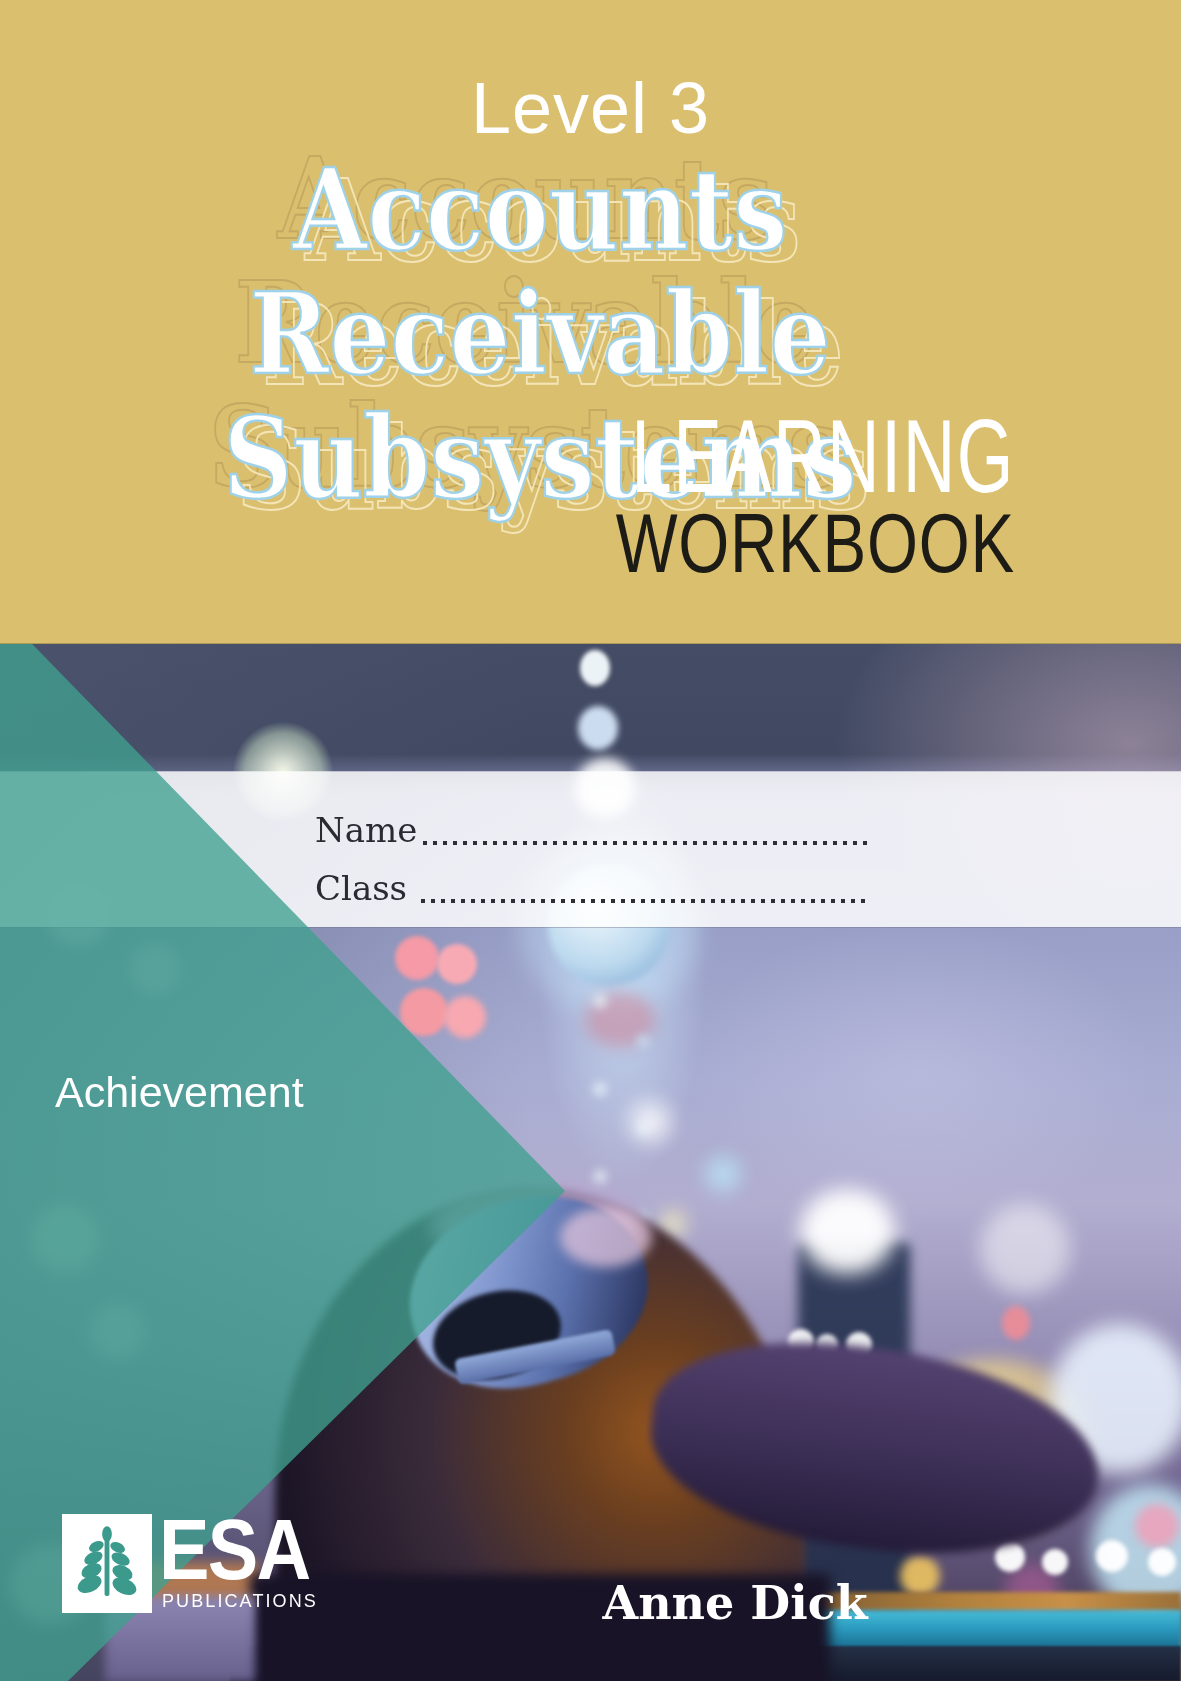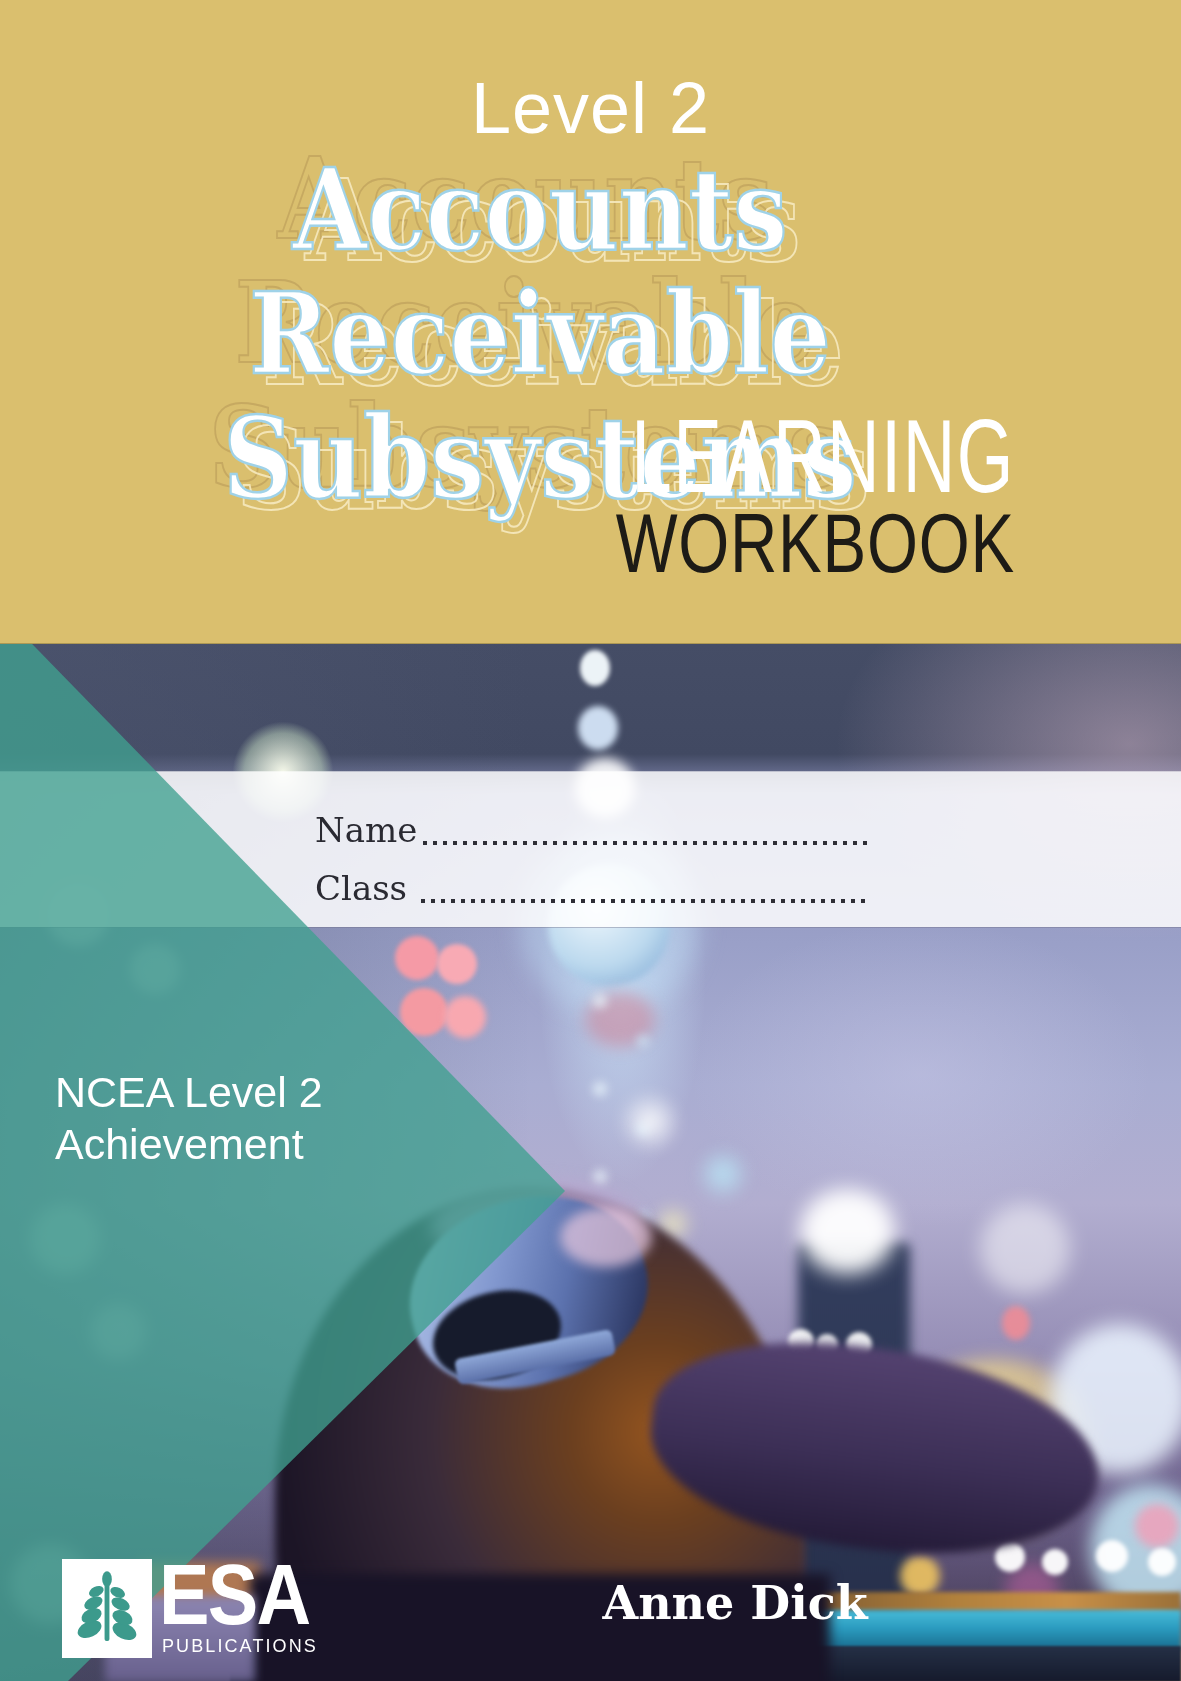--- a/index.html
+++ b/index.html
@@ -128,42 +128,42 @@
     flex:1; height:4px; margin:0 0 6px 6px; align-self:flex-end;
     background:repeating-linear-gradient(90deg,#2e2e36 0 4px, transparent 4px 10px);
   }
   .row-class .leader{margin-left:14px;}
   
   .coverage{
     position:absolute; left:55px; top:422px;
     font:400 43px/52px "Liberation Sans","DejaVu Sans",sans-serif; color:#fff;
   }
   
-  .esa{position:absolute; left:62px; top:870px;margin-top:45px;}
+  .esa{position:absolute; left:62px; top:870px;}
   .esa-mark{width:90px; height:99px; background:#fff; display:flex; align-items:center; justify-content:center;}
   .esa-name{
     position:absolute; left:97px; top:-16px; white-space:nowrap;
     font:700 86px/1.2 "Liberation Sans","DejaVu Sans",sans-serif; color:#fff; letter-spacing:-2px;
     transform:scaleX(.88); transform-origin:left top;
   }
   .esa-tag{
     position:absolute; left:100px; top:78px; white-space:nowrap;
     font:400 18px/1 "Liberation Sans","DejaVu Sans",sans-serif; color:#fff; letter-spacing:2.1px;
   }
   .author{
     position:absolute; left:735px; top:936px; transform:translateX(-50%); white-space:nowrap;
     font:700 46px/1 "DejaVu Serif","Liberation Serif",serif; color:#fff;
   }
 </style>
 </head>
 <body>
 
 <div class="cover">
 
-  <div class="series">Level 2</div>
+  <div class="series">Level 3</div>
 
   <div class="title-block">
     <div class="title-line" data-text="Accounts Receivable">Accounts Receivable</div>
     <div class="title-line" data-text="Subsystems">Subsystems</div>
   </div>
 
   <div class="learning">LEARNING</div>
   <div class="workbook">WORKBOOK</div>
 
   <div class="photo">
@@ -231,21 +231,20 @@
     <div class="field-row row-name">
       <span class="field-label">Name</span>
       <span class="leader"></span>
     </div>
     <div class="field-row row-class">
       <span class="field-label">Class</span>
       <span class="leader"></span>
     </div>
 
     <div class="coverage">
-      <div>NCEA Level 2</div>
       <div>Achievement</div>
     </div>
 
     <div class="esa">
       <div class="esa-mark">
         <span>
           <svg width="62" height="72" viewBox="0 0 64 74" fill="#3c9a8c" xmlns="http://www.w3.org/2000/svg">
             <rect x="29.5" y="10" width="5" height="62" rx="2"></rect>
             <ellipse cx="14" cy="60" rx="13" ry="8" transform="rotate(-25 14 60)"></ellipse>
             <ellipse cx="50" cy="62" rx="13" ry="8" transform="rotate(25 50 62)"></ellipse>

